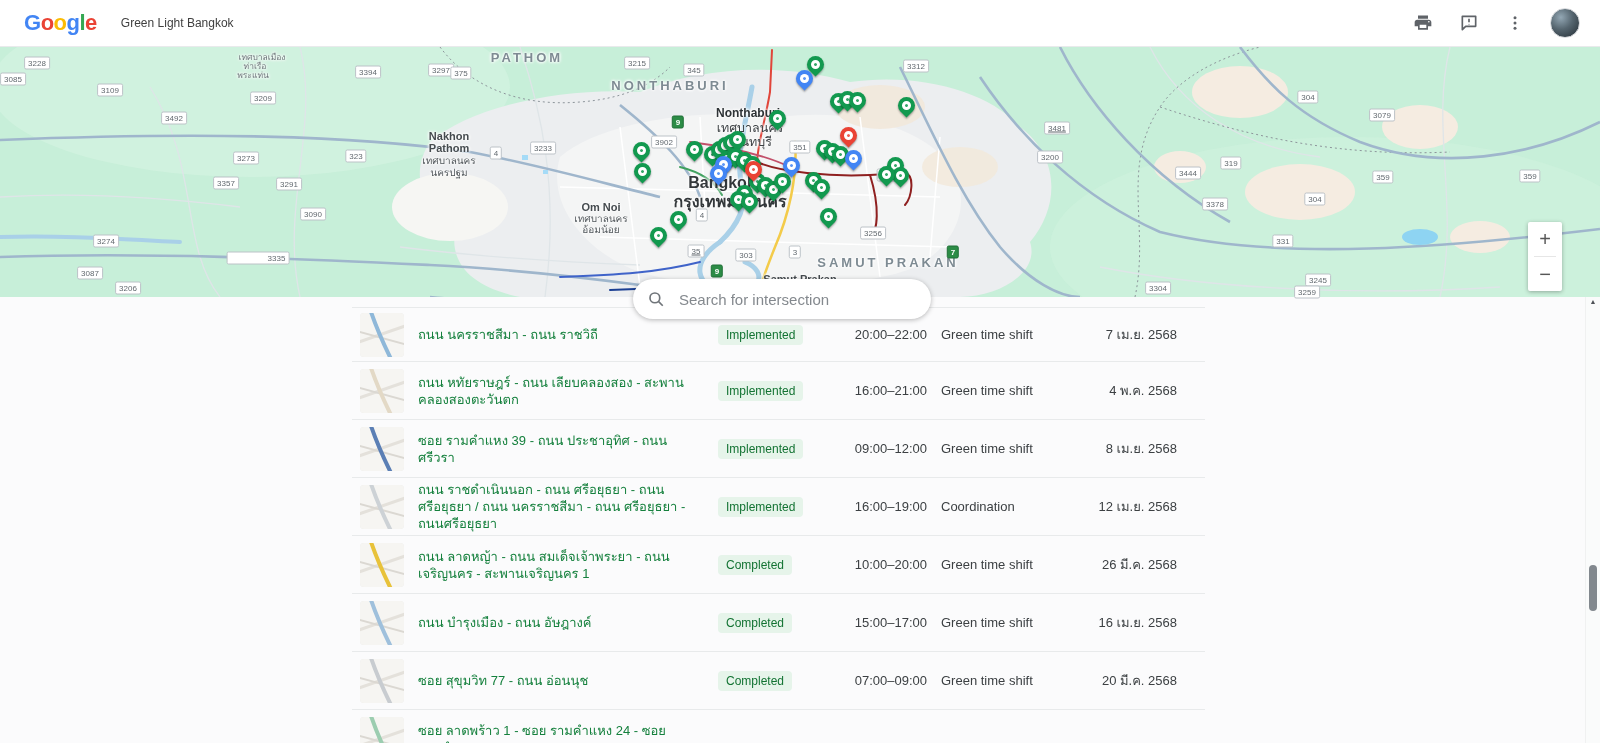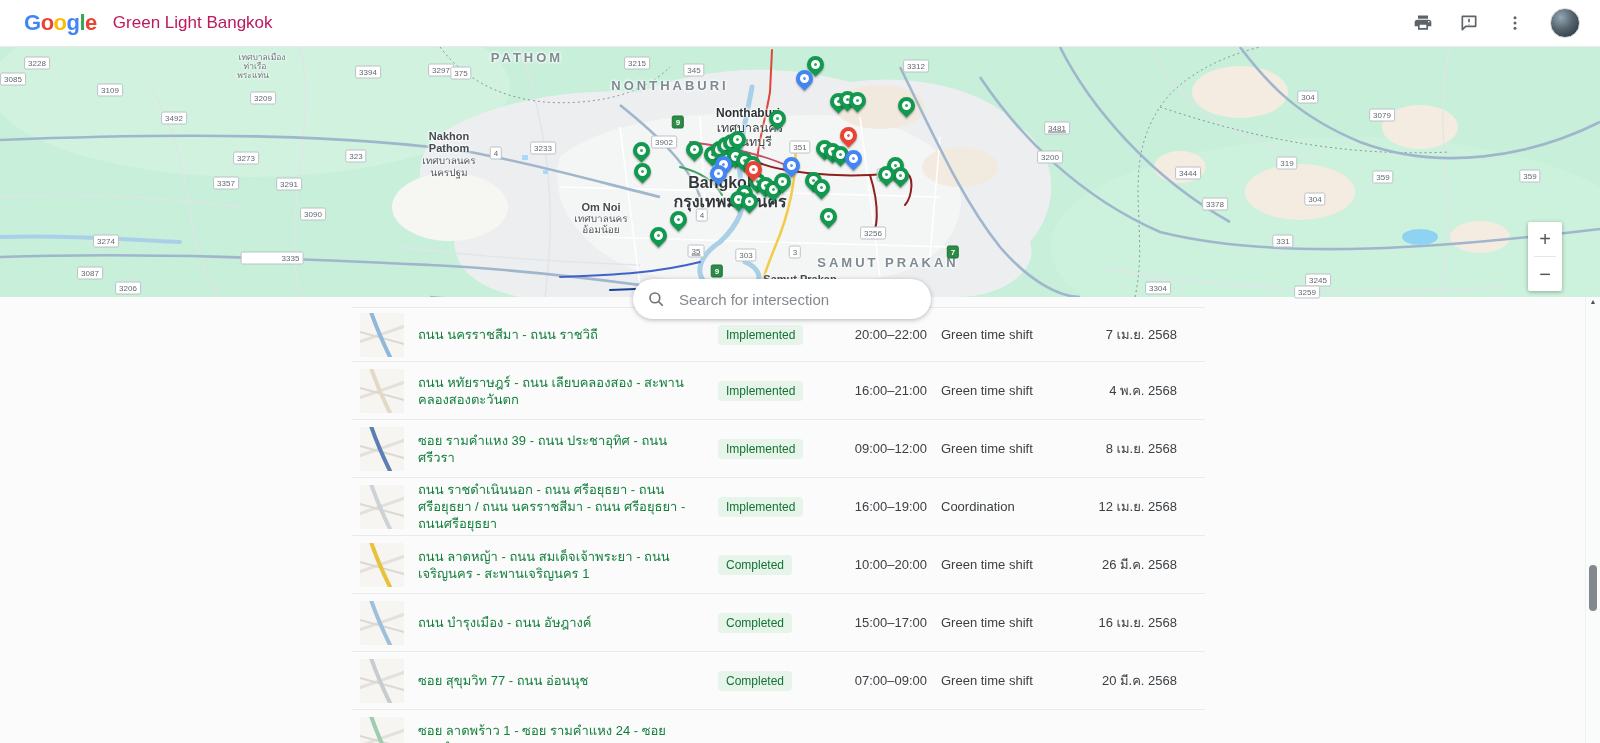--- a/index.html
+++ b/index.html
@@ -7,21 +7,21 @@
     width:1600px;height:743px;overflow:hidden;position:relative;
     font-family:"Liberation Sans",sans-serif;background:#fff;color:#3c4043;
   }
   
   .header{
     position:absolute;top:0;left:0;right:0;height:47px;background:#fff;
     border-bottom:1px solid #e9eaec;display:flex;align-items:center;
     padding:0 20px 0 24px;box-sizing:border-box;z-index:30;
   }
   .logo{font-size:22px;font-weight:bold;letter-spacing:-0.5px;line-height:1;cursor:pointer}
-  .app-title{margin-left:16px;font-size:17px;color:#be185d}
+  .app-title{margin-left:24px;font-size:12px;color:#404040}
   .header-right{margin-left:auto;display:flex;align-items:center;gap:24px}
   .hicon{width:22px;height:22px;display:flex;align-items:center;justify-content:center;cursor:pointer;color:#5f6368}
   .avatar{width:30px;height:30px;border-radius:50%;cursor:pointer;
     background:radial-gradient(circle at 35% 30%, #93a7b4 0%, #55656f 45%, #232c33 100%);
     border:1px solid #d8dadd;box-sizing:border-box}
   
   .map{position:absolute;top:47px;left:0;width:1600px;height:250px;background:#c7efd9;z-index:5}
   .map svg.base{position:absolute;top:0;left:0}
   .map-label{position:absolute;transform:translate(-50%,-50%);white-space:nowrap;pointer-events:none;
     text-shadow:0 0 3px #fff,0 0 3px #fff,0 0 4px #fff}
@@ -210,39 +210,39 @@
       <div class="shield" style="left: 916px; top: 19px;">3312</div>
       <div class="shield" style="left: 174px; top: 71px;">3492</div>
       <div class="shield" style="left: 356px; top: 109px;">323</div>
       <div class="shield" style="left: 246px; top: 111px;">3273</div>
       <div class="shield" style="left: 226px; top: 136px;">3357</div>
       <div class="shield" style="left: 289px; top: 137px;">3291</div>
       <div class="shield" style="left: 313px; top: 167px;">3090</div>
       <div class="shield" style="left: 106px; top: 194px;">3274</div>
       <div class="shield" style="left: 90px; top: 226px;">3087</div>
       <div class="shield" style="left: 128px; top: 241px;">3206</div>
-      <div class="shield" style="left: 272px; top: 211px; padding-left: 40px;">3335</div>
+      <div class="shield" style="left: 258px; top: 211px; padding-left: 40px;">3335</div>
       <div class="shield" style="left: 543px; top: 101px;">3233</div>
       <div class="shield" style="left: 496px; top: 106px;">4</div>
       <div class="shield" style="left: 702px; top: 168px;">4</div>
       <div class="shield" style="left: 664px; top: 95px;">3902</div>
       <div class="shield" style="left: 800px; top: 100px;">351</div>
       <div class="shield" style="left: 887px; top: 128px;">119</div>
       <div class="shield green" style="left: 678px; top: 75px;">9</div>
       <div class="shield green" style="left: 717px; top: 224px;">9</div>
       <div class="shield green" style="left: 953px; top: 205px;">7</div>
       <div class="shield" style="left: 696px; top: 204px; text-decoration: underline;">35</div>
       <div class="shield" style="left: 746px; top: 208px;">303</div>
       <div class="shield" style="left: 795px; top: 205px;">3</div>
       <div class="shield" style="left: 873px; top: 186px;">3256</div>
       <div class="shield" style="left: 1057px; top: 81px; text-decoration: underline;">3481</div>
       <div class="shield" style="left: 1050px; top: 110px;">3200</div>
       <div class="shield" style="left: 1308px; top: 50px;">304</div>
       <div class="shield" style="left: 1382px; top: 68px;">3079</div>
-      <div class="shield" style="left: 1287px; top: 116px;">319</div>
+      <div class="shield" style="left: 1231px; top: 116px;">319</div>
       <div class="shield" style="left: 1188px; top: 126px;">3444</div>
       <div class="shield" style="left: 1383px; top: 130px;">359</div>
       <div class="shield" style="left: 1530px; top: 129px;">359</div>
       <div class="shield" style="left: 1215px; top: 157px;">3378</div>
       <div class="shield" style="left: 1315px; top: 152px;">304</div>
       <div class="shield" style="left: 1283px; top: 194px;">331</div>
       <div class="shield" style="left: 1318px; top: 233px;">3245</div>
       <div class="shield" style="left: 1158px; top: 241px;">3304</div>
       <div class="shield" style="left: 1307px; top: 245px;">3259</div>
     </div>

